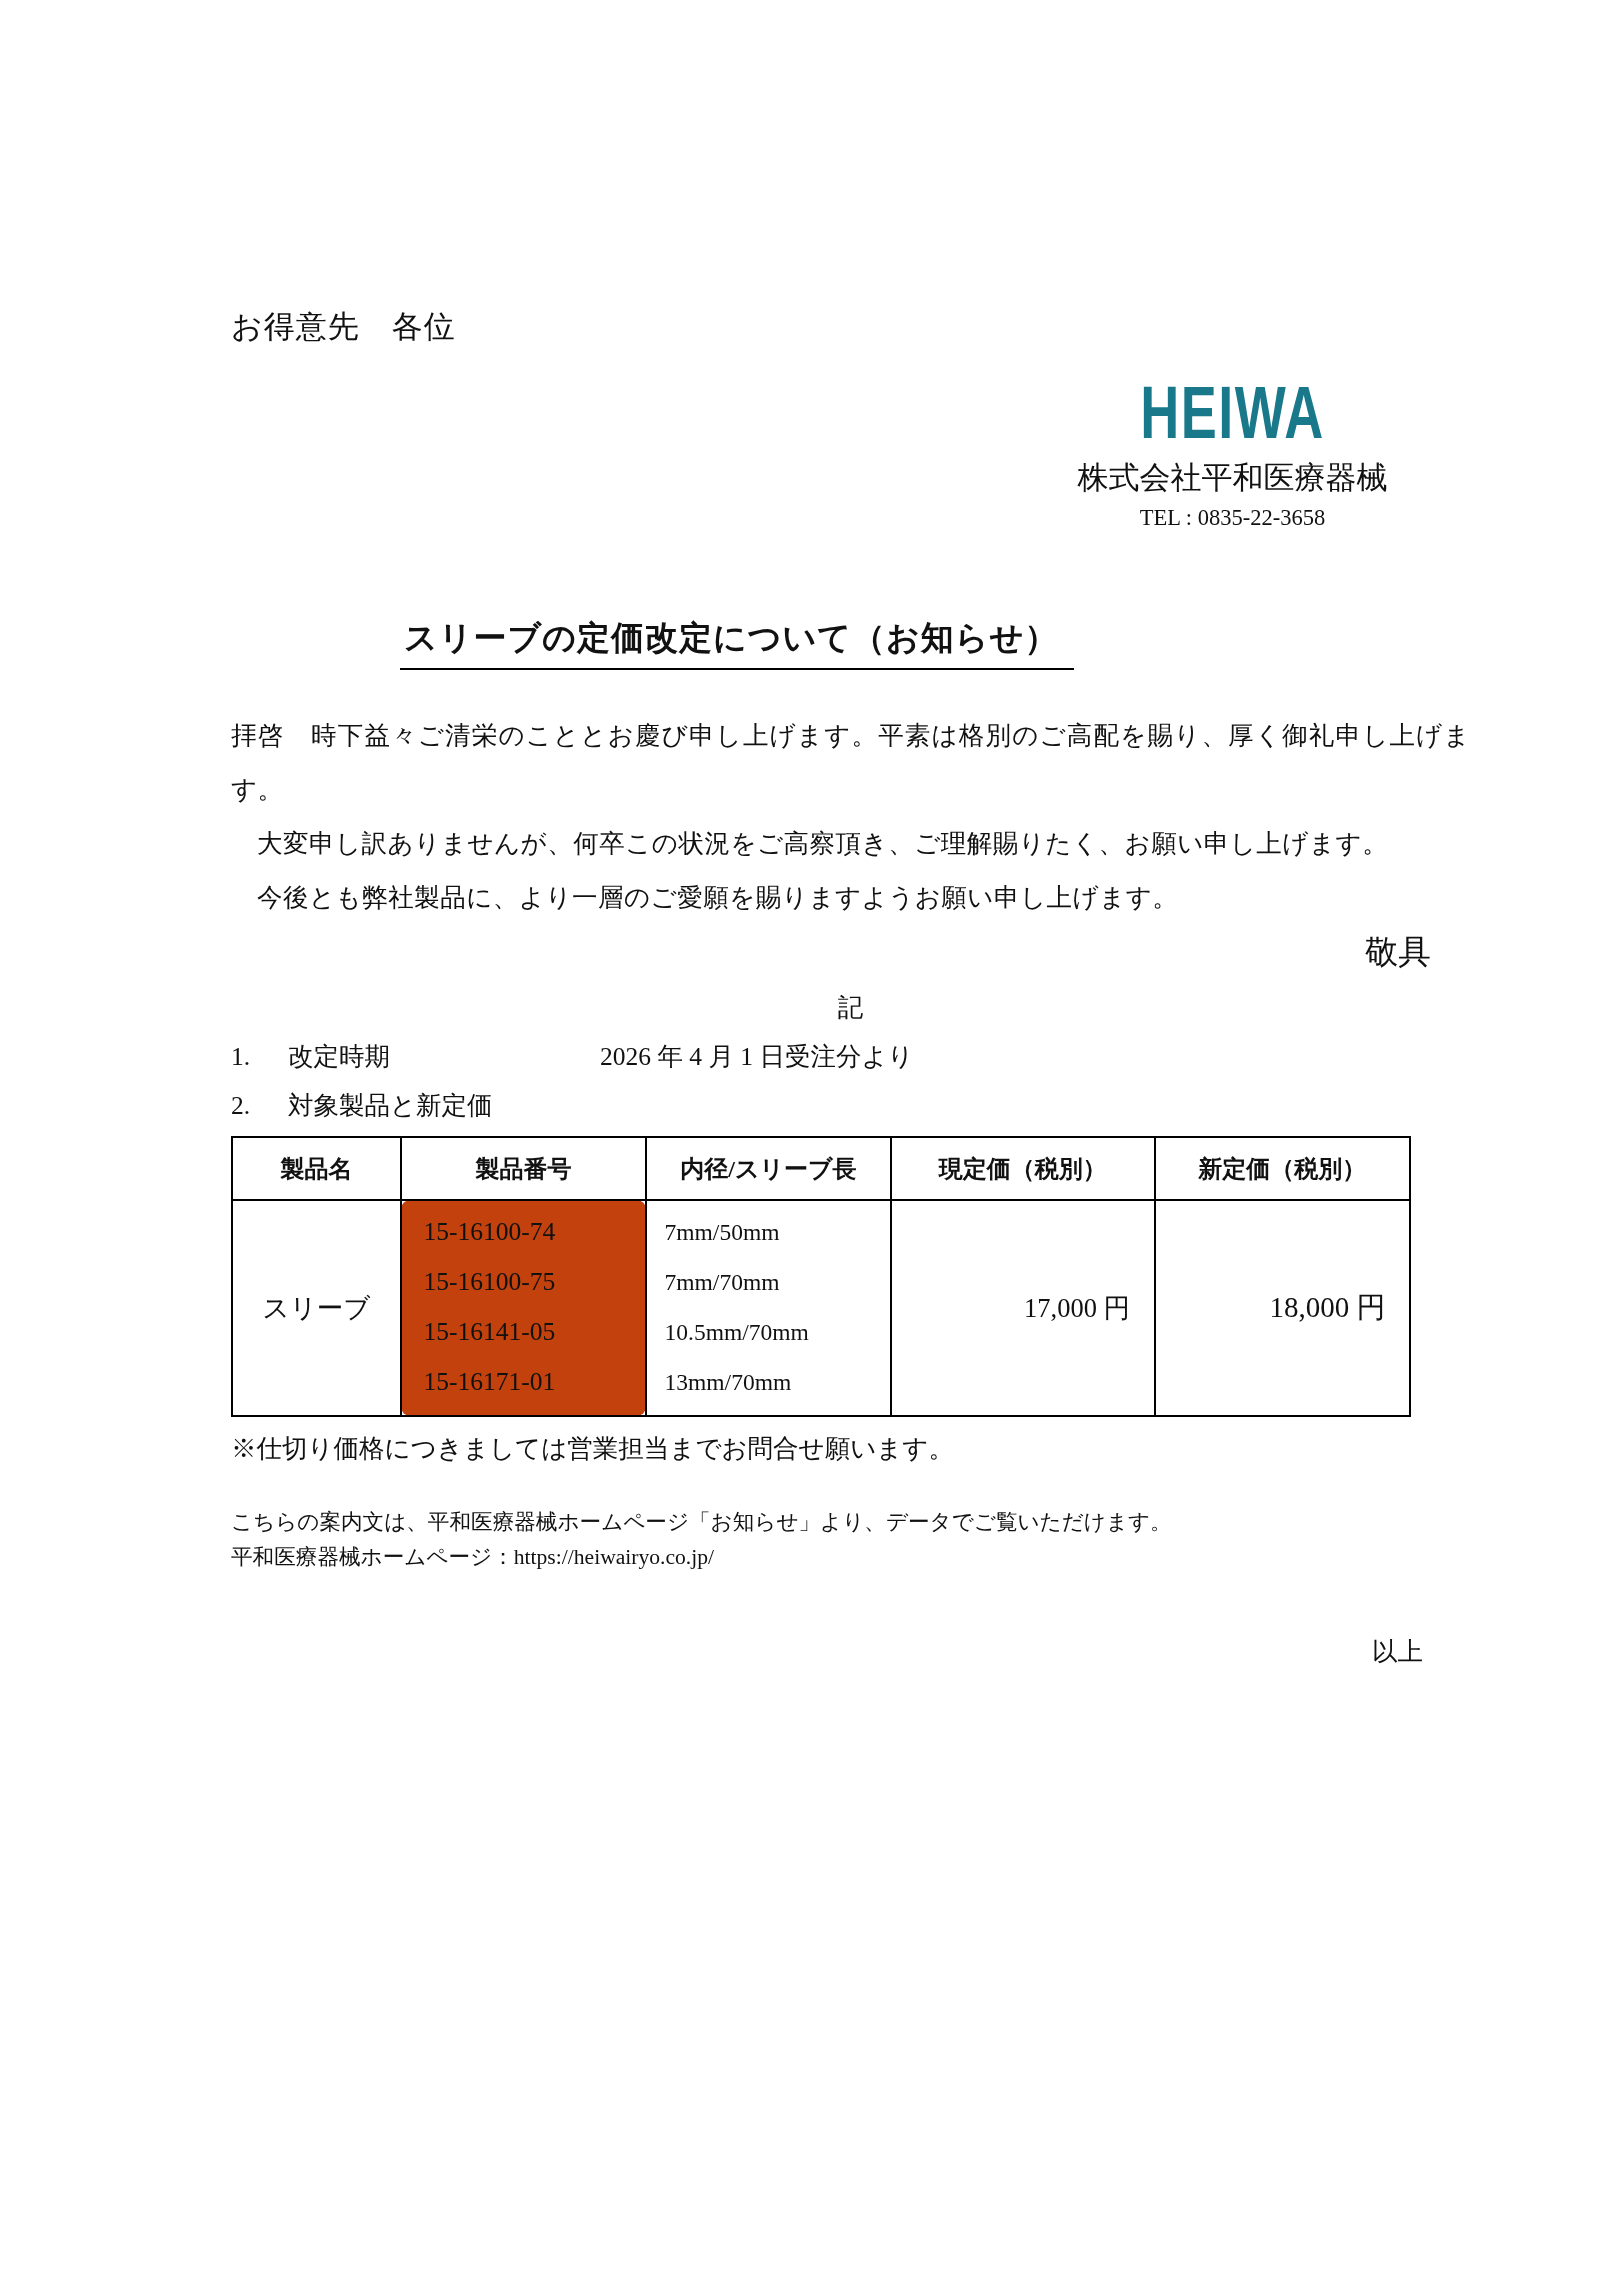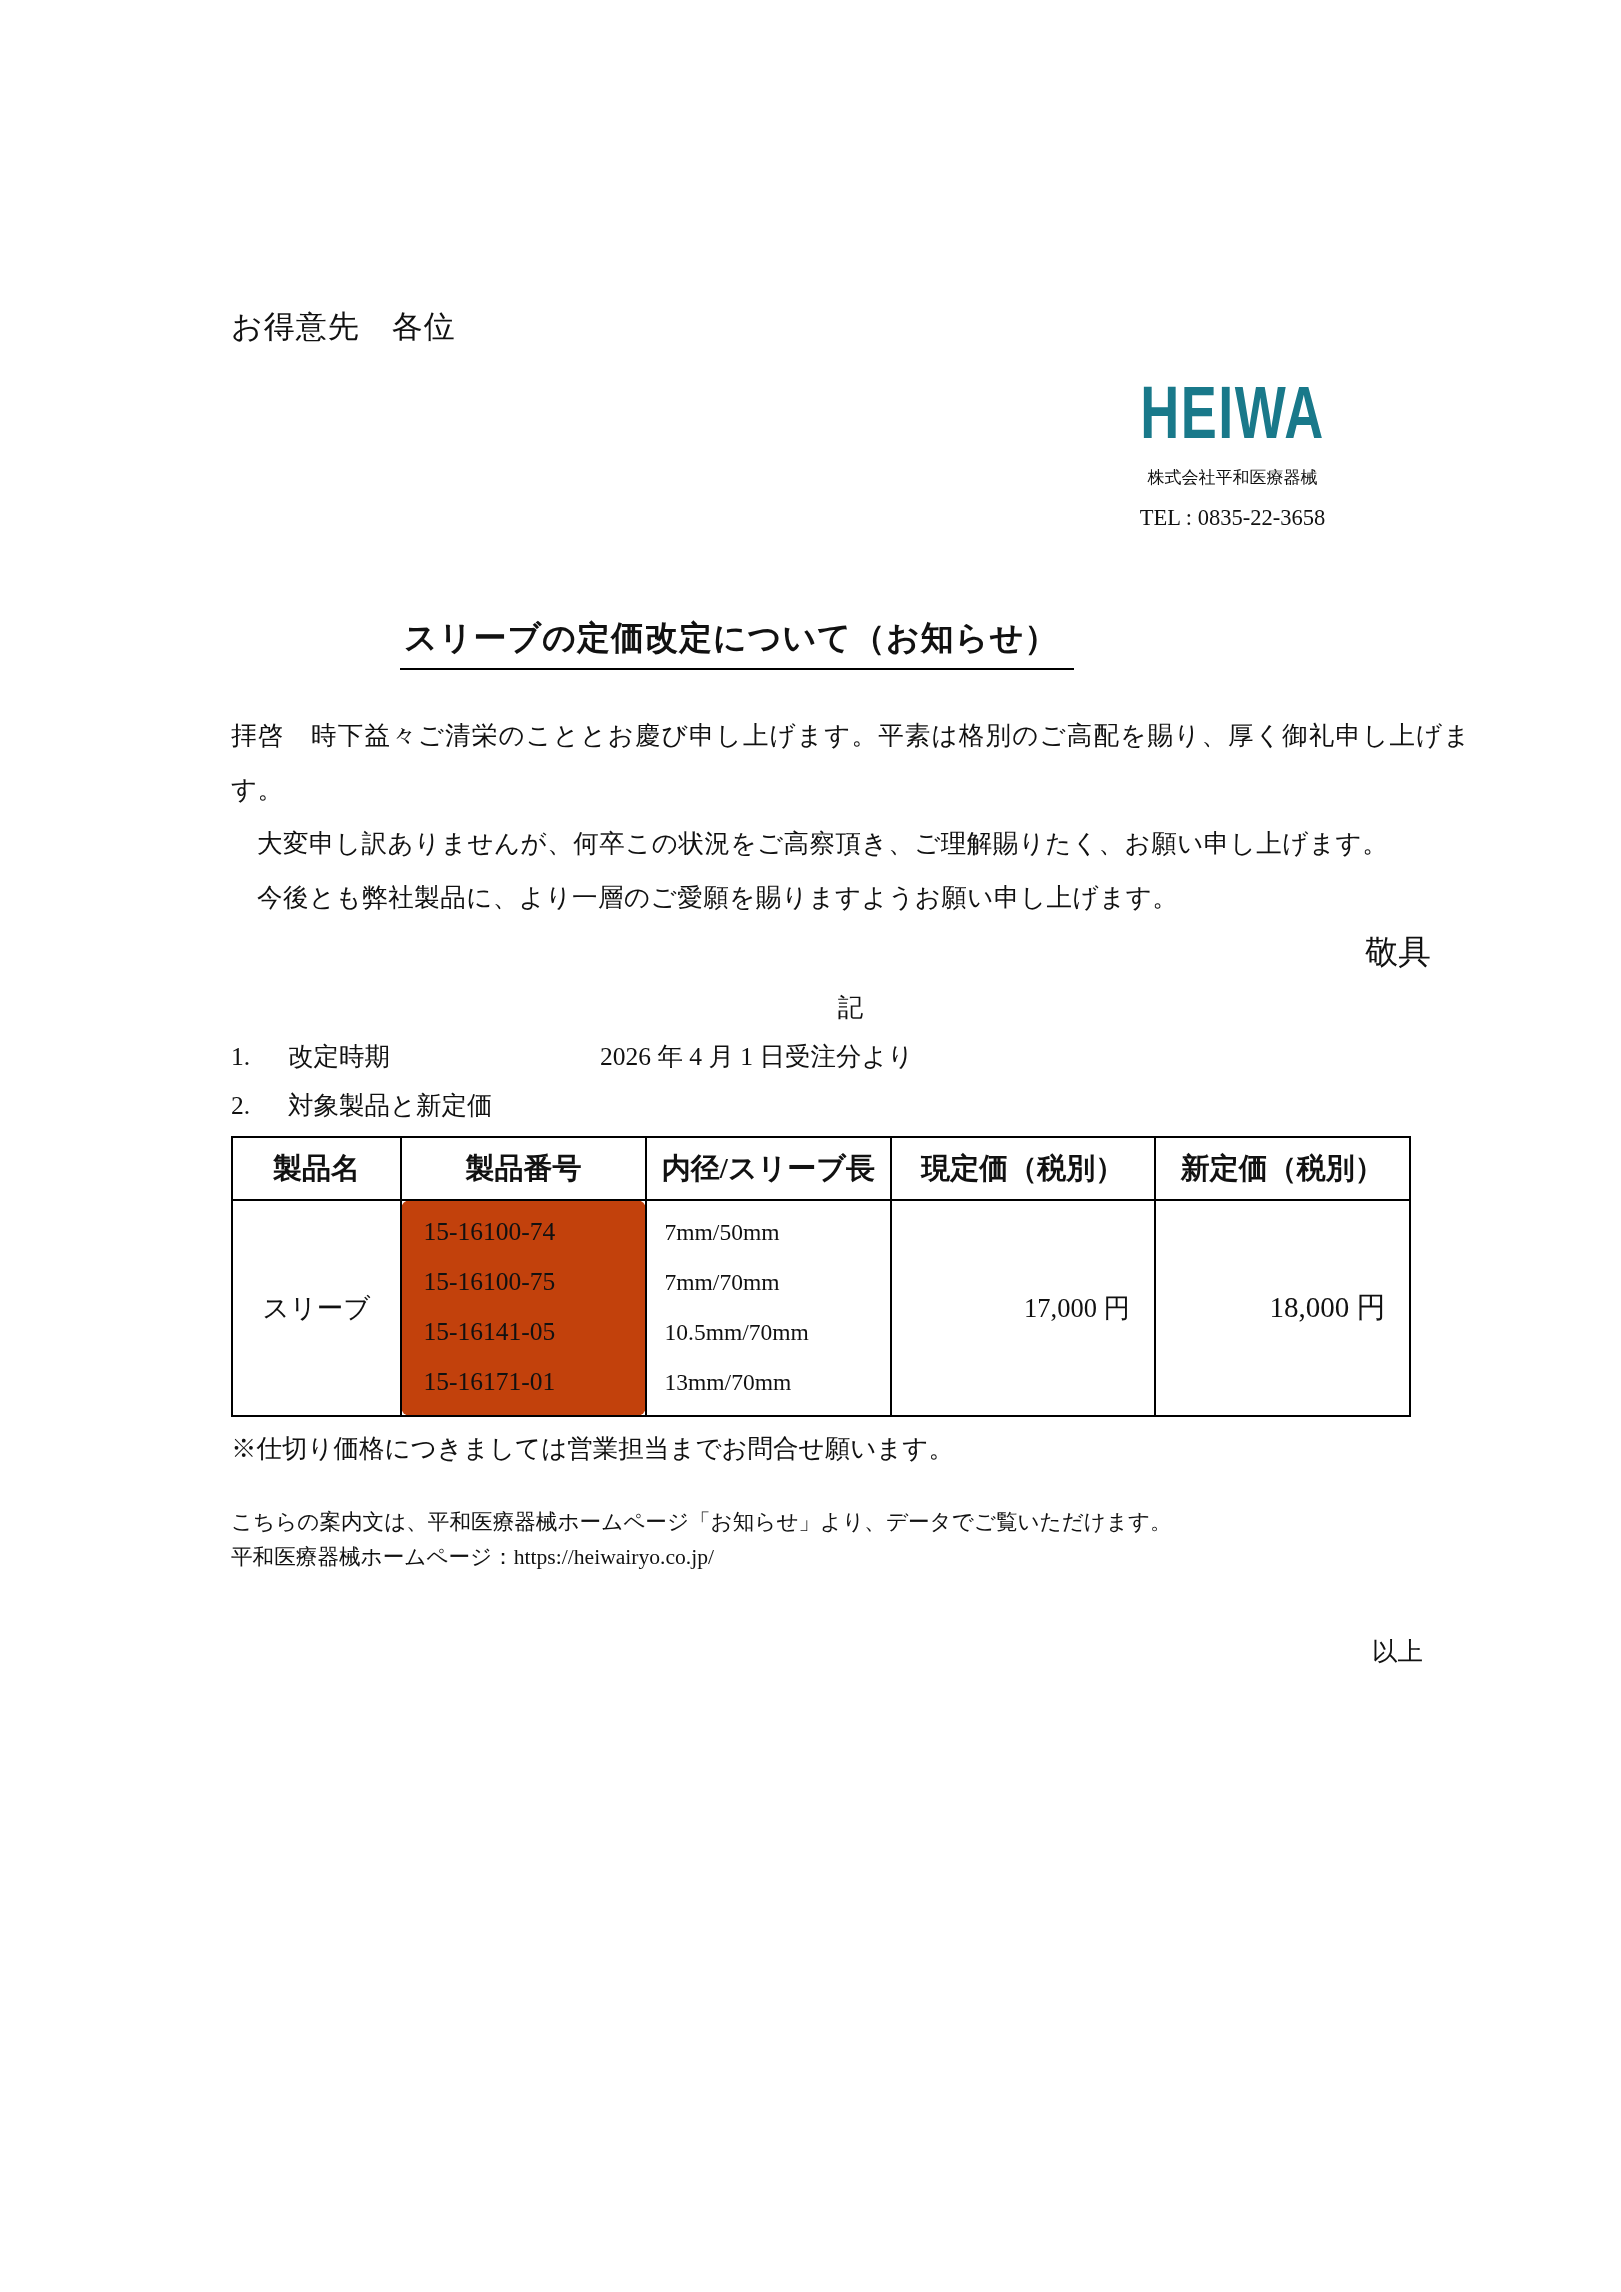--- a/index.html
+++ b/index.html
@@ -45,21 +45,21 @@
     font-size:73px;
     line-height:73px;
     color:#19798a;
     letter-spacing:2px;
     transform:scaleX(0.74) scaleY(1.02);
     transform-origin:center;
     white-space:nowrap;
   }
   .company{
     margin-top:11.8px;
-    font-size:17px;
+    font-size:31px;
     line-height:35px;
   }
   .tel{
     margin-top:5.9px;
     font-size:22.5px;
     line-height:33px;
   }
   .title-row{
     margin-top:82px;
     margin-left:169px;
@@ -106,21 +106,21 @@
     border-collapse:collapse;
     border:2.9px solid #000;
     table-layout:fixed;
   }
   .price-table th,.price-table td{
     border:2px solid #000;
     padding:0;
   }
   .price-table thead th{
     height:61px;
-    font-size:29px;
+    font-size:24px;
     font-weight:bold;
     text-align:center;
     vertical-align:middle;
     border-bottom:2.9px solid #000;
   }
   .col-name{width:14.3%;}
   .col-code{width:20.8%;}
   .col-size{width:20.8%;}
   .col-cur{width:22.4%;}
   .col-new{width:21.7%;border-left:2.9px solid #000 !important;}

